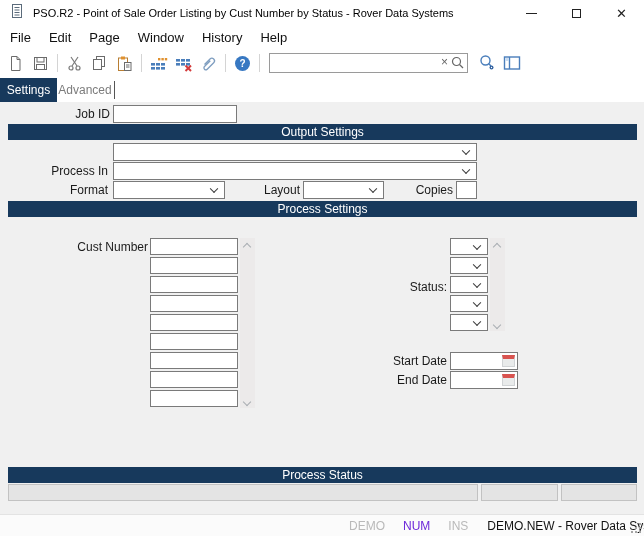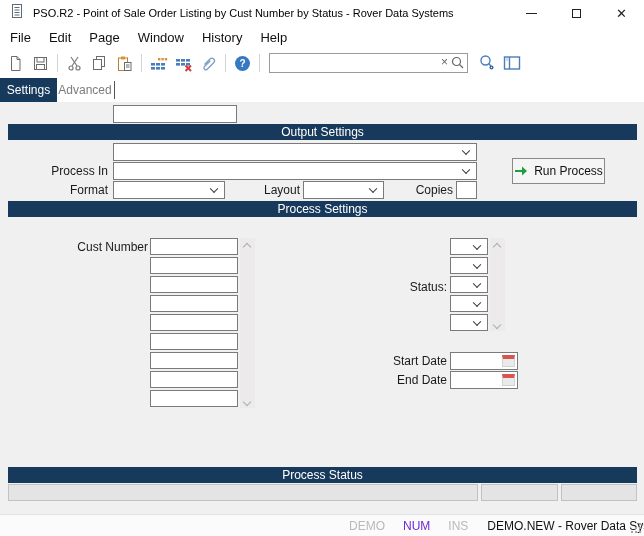--- a/index.html
+++ b/index.html
@@ -222,20 +222,21 @@
   </div>
 
   <div class="tabbar">
     <div class="tab tab-active">Settings</div>
     <div class="tab tab-idle">Advanced</div>
     <div class="tabdiv"></div>
   </div>
 
   <div class="content">
 
+    <span class="lbl" style="left:0; width:110px; top:5px;">Job ID</span>
     <input class="ti" style="left: 113px; top: 3px; width: 124px; height: 18px;" type="text" value="">
 
     <div class="band" style="top:22px;">Output Settings</div>
 
     <div class="combo" style="left:113px; top:41px; width:364px; height:18px;">
         <span class="chev"></span>
       </div>
 
     <span class="lbl" style="left:0; width:108px; top:62px;">Process In</span>
     <div class="combo" style="left:113px; top:60px; width:364px; height:18px;">
@@ -246,27 +247,20 @@
     <div class="combo" style="left:113px; top:79px; width:112px; height:18px;">
         <span class="chev"></span>
       </div>
     <span class="lbl" style="left:240px; width:60px; top:81px;">Layout</span>
     <div class="combo" style="left:303px; top:79px; width:81px; height:18px;">
         <span class="chev"></span>
       </div>
     <span class="lbl" style="left:393px; width:60px; top:81px;">Copies</span>
     <input class="ti" style="left: 456px; top: 79px; width: 21px; height: 18px;" type="text" value="">
 
-    <div class="runbtn">
-      <svg width="14" height="12" viewBox="0 0 14 12">
-          <line x1="1" y1="6" x2="10" y2="6" stroke="#1e9e3e" stroke-width="2"></line>
-          <path d="M8 1.5 L13 6 L8 10.5 z" fill="#1e9e3e"></path>
-        </svg>
-      <span>Run Process</span>
-    </div>
 
     <div class="band" style="top:99px;">Process Settings</div>
 
     <span class="lbl" style="left:0; width:148px; top:138px;padding-left:36px;">Cust Number</span>
     <div class="list" style="left:150px; top:136px;">
         <input type="text" class="ti row-ti" style="">
         <input type="text" class="ti row-ti" style="">
         <input type="text" class="ti row-ti" style="">
         <input type="text" class="ti row-ti" style="">
         <input type="text" class="ti row-ti" style="">

